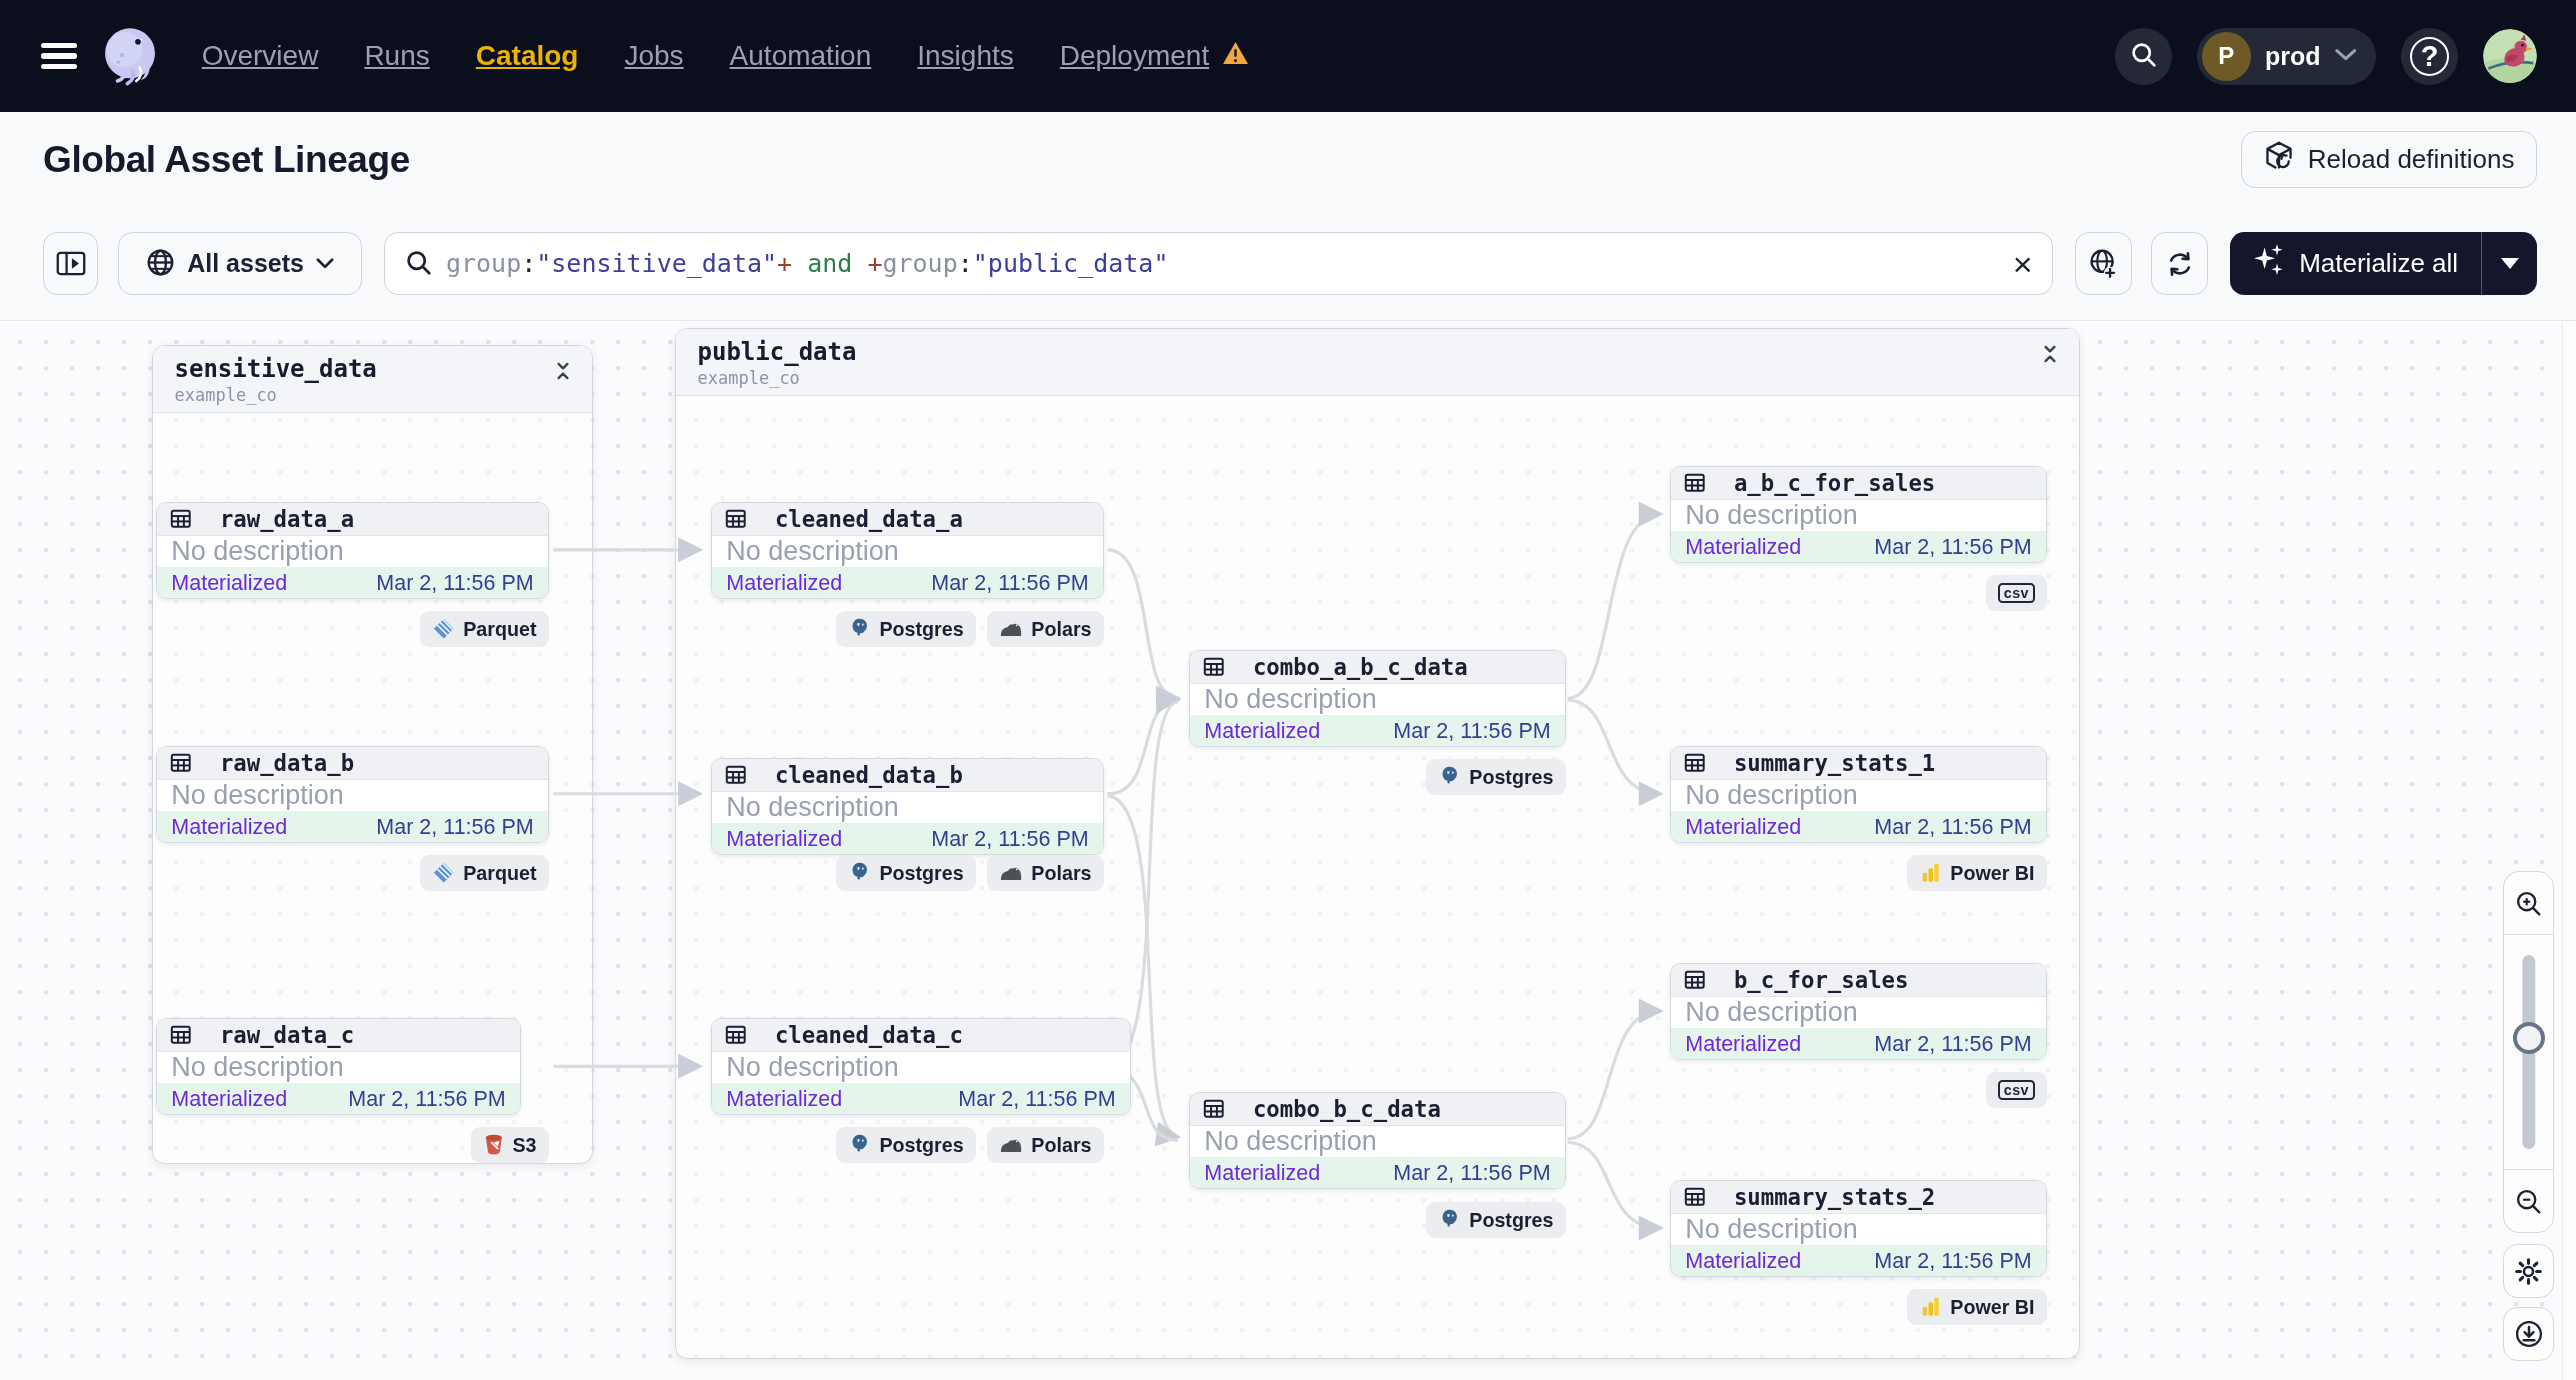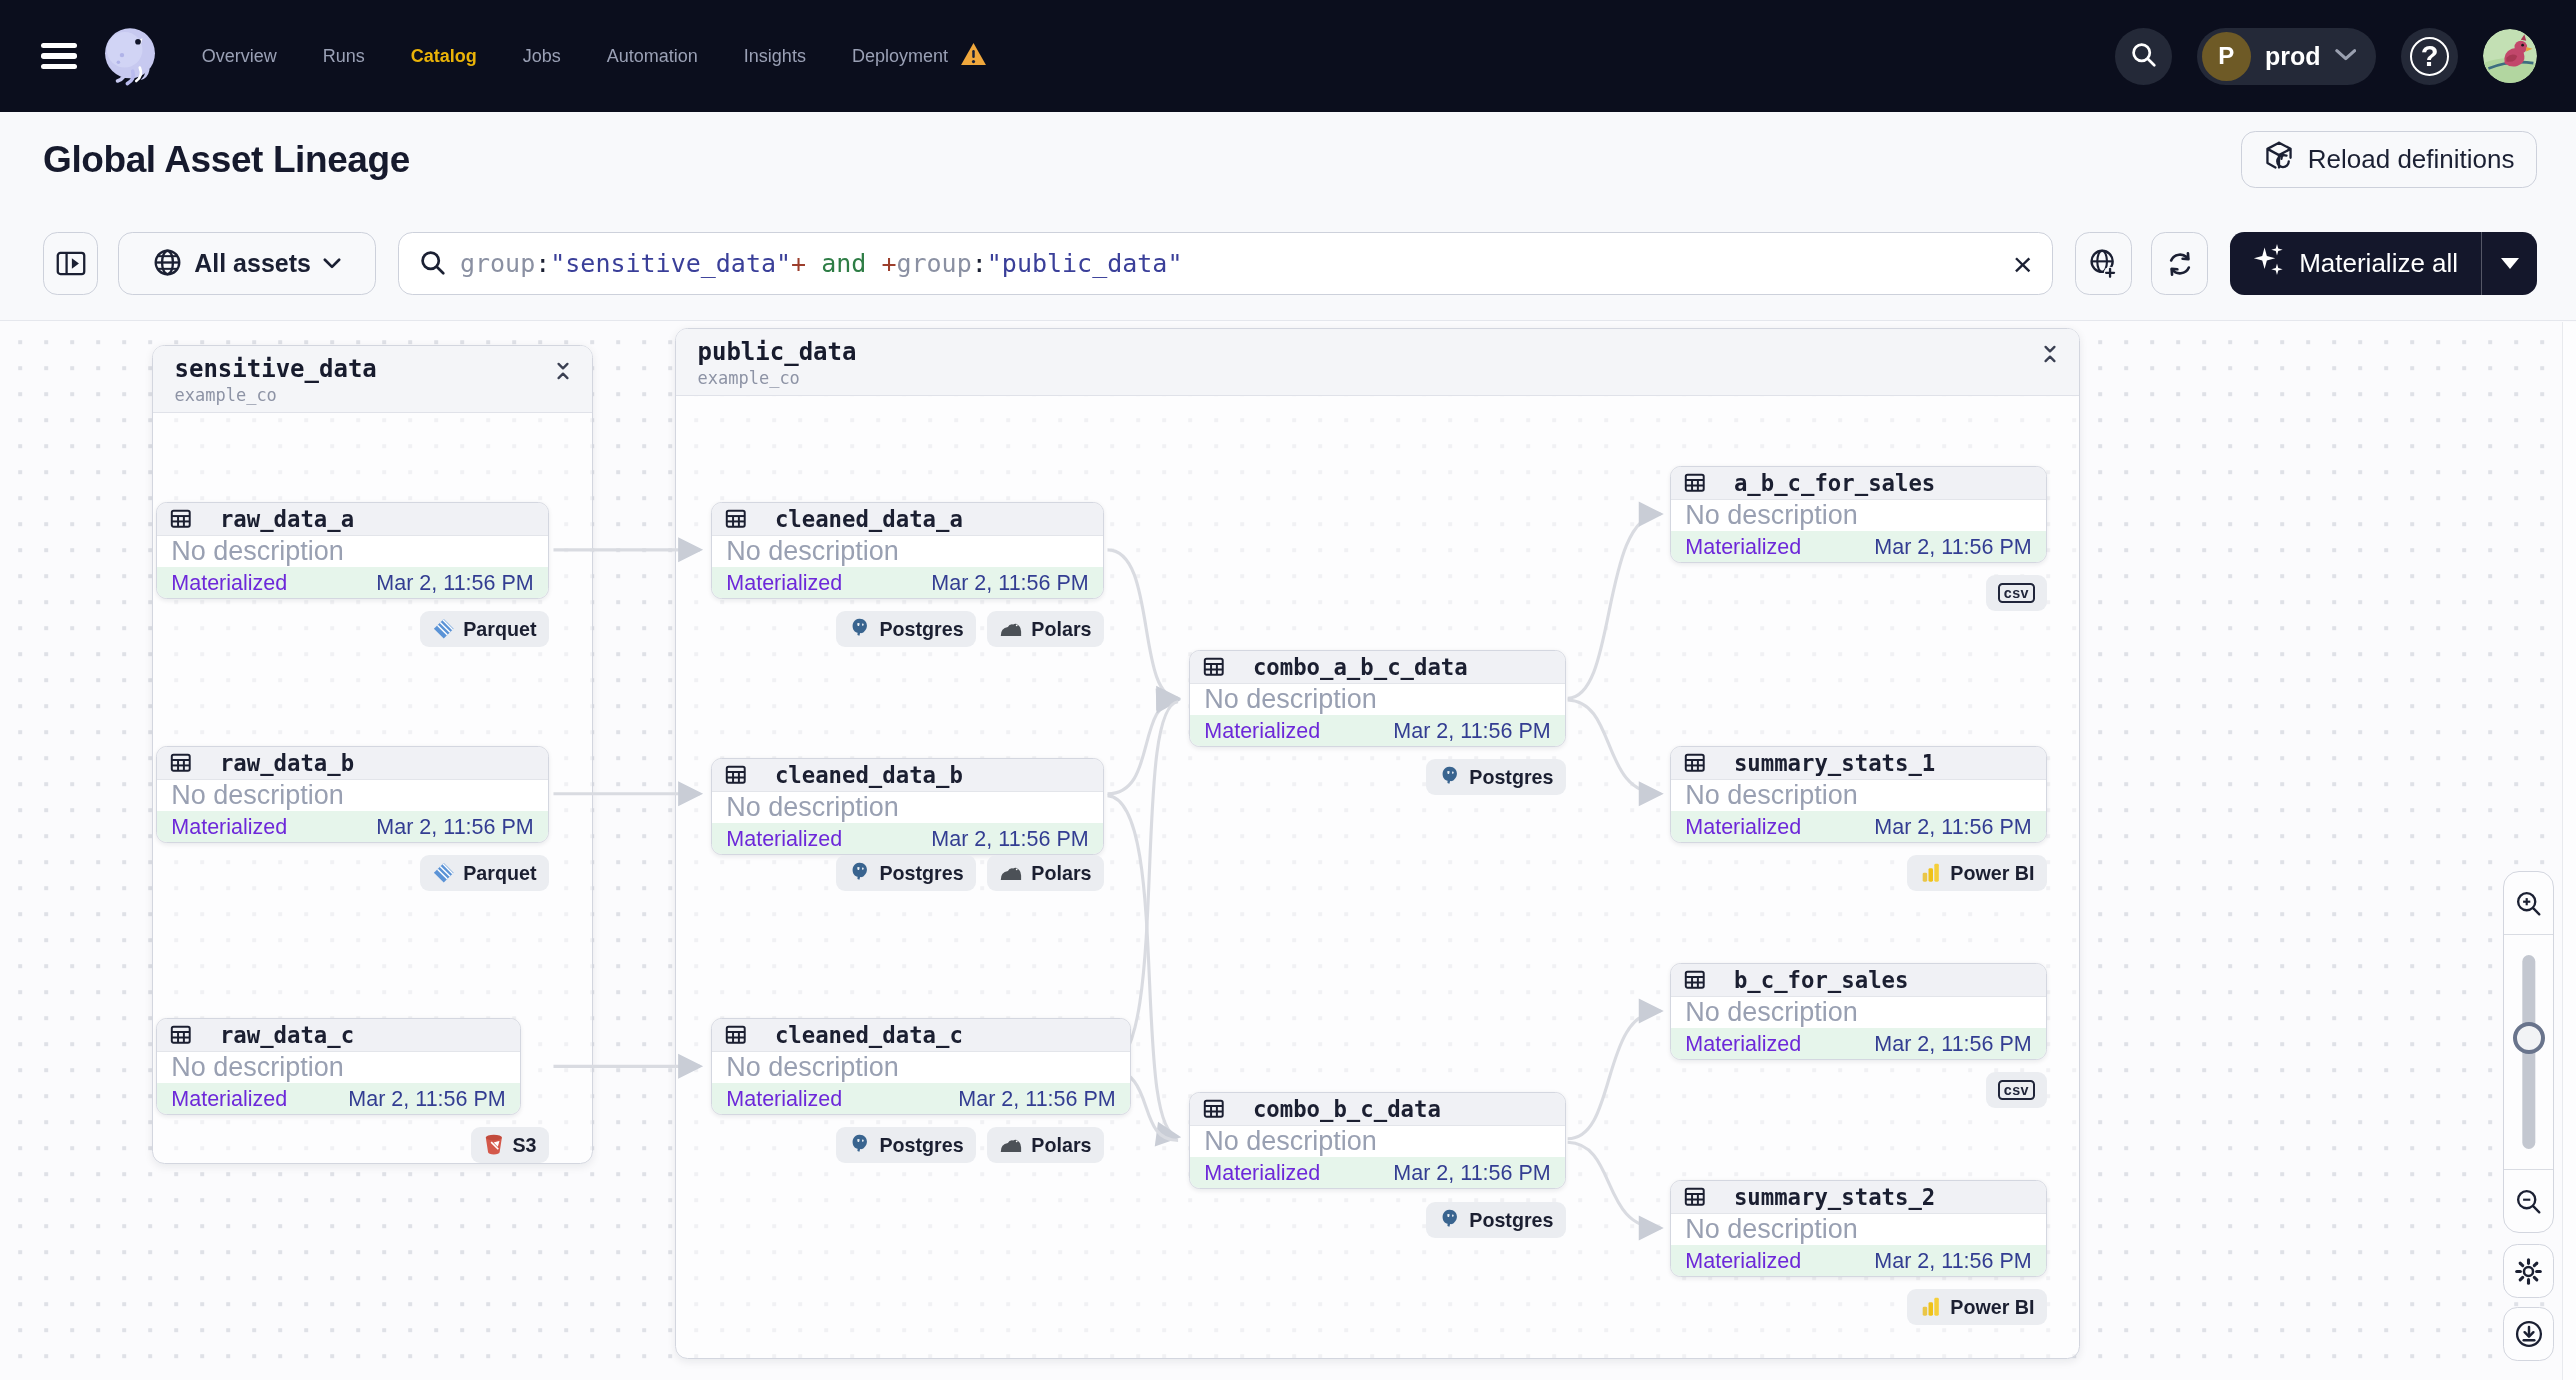--- a/index.html
+++ b/index.html
@@ -8,21 +8,21 @@
   .screen { position:relative; width:2576px; height:1380px; }
 
   
   .topnav { position:absolute; left:0; top:0; width:2576px; height:112px;
             background:#0b0e1d; display:flex; align-items:center; }
   .hamburger { width:36px; height:27px; margin-left:41px; display:flex; flex-direction:column;
                justify-content:space-between; cursor:pointer; }
   .hamburger span { display:block; height:5.4px; border-radius:2.7px; background:#fff; }
   .logo { margin-left:19.7px; width:66px; height:66px; }
   .navlinks { display:flex; align-items:center; gap:46px; margin-left:39px; }
-  .navlink { font-size:18px; color:#9aa0b5; cursor:pointer; display:flex; align-items:center; gap:12.5px; }
+  .navlink { font-size:28px; color:#9aa0b5; cursor:pointer; display:flex; align-items:center; gap:12.5px;text-decoration:underline; }
   .navlink.active { color:#eab308; font-weight:700; }
   .nav-right { margin-left:auto; display:flex; align-items:center; gap:25px; margin-right:39px; }
   .circle-btn { width:57px; height:57px; border-radius:50%; background:#242938; display:flex;
                 align-items:center; justify-content:center; cursor:pointer; }
   .prod-pill { height:57px; border-radius:29px; background:#242938; display:flex; align-items:center;
                padding:0 19.7px 0 4.5px; gap:14.3px; cursor:pointer; }
   .prod-avatar { width:49px; height:49px; border-radius:50%; background:#6e5a26; color:#fff;
                  font-size:24px; font-weight:700; display:flex; align-items:center; justify-content:center; }
   .prod-name { color:#fff; font-size:25px; font-weight:600; }
   .help-q { color:#fff; font-size:29px; font-weight:700; width:39px; height:39px; border:2.7px solid #fff;
@@ -37,21 +37,21 @@
                 border-radius:14.3px; display:flex; align-items:center; gap:12.5px; padding:0 21.5px;
                 font-size:26px; color:#1b2033; background:transparent; cursor:pointer; }
 
   
   .toolbar { position:absolute; left:0; top:207px; width:2576px; height:114px; background:#f8f9fb;
              border-bottom:0.9px solid #e5e7ed; display:flex; align-items:center; }
   .sq-btn { height:63px; border:1.8px solid #cdd1db; border-radius:14.3px; background:#f8f9fb;
             display:flex; align-items:center; justify-content:center; cursor:pointer; }
   .expand-btn { width:55px; margin-left:43px; }
   .assets-dd { margin-left:19.7px; height:63px; border:1.8px solid #cdd1db; border-radius:14.3px;
-               display:flex; align-items:center; gap:12.5px; padding:0 34px; cursor:pointer; }
+               display:flex; align-items:center; gap:12.5px; padding:0 27px; cursor:pointer; }
   .assets-dd .lbl { font-size:25px; font-weight:600; color:#1b2033; }
   .searchbox { margin-left:21.5px; flex:1; height:63px; background:#fff; border:1.8px solid #cdd1db;
                border-radius:14.3px; display:flex; align-items:center; padding:0 19.7px; gap:14.3px; }
   .query { flex:1; font-family:"DejaVu Sans Mono", monospace; font-size:25px; white-space:pre; }
   .seg-muted { color:#8a90a2; } .seg-dark { color:#1b2033; } .seg-str { color:#3a3f99; }
   .seg-op { color:#9c3e2c; } .seg-kw { color:#2e7d45; }
   .clear-x { font-size:34px; color:#1b2033; cursor:pointer; line-height:1; }
   .globe-btn { width:57px; margin-left:21.5px; }
   .sync-btn { width:57px; margin-left:19.7px; }
   .materialize { margin-left:21.5px; margin-right:39px; height:63px; background:#14172b; border-radius:14.3px;

